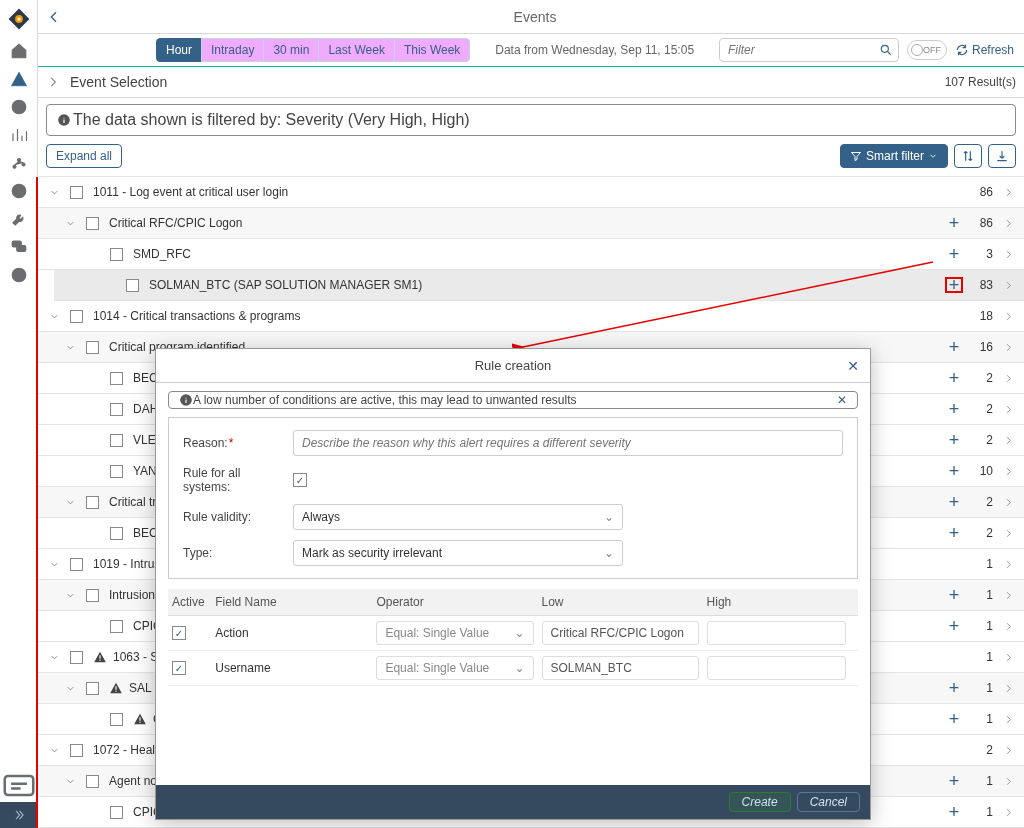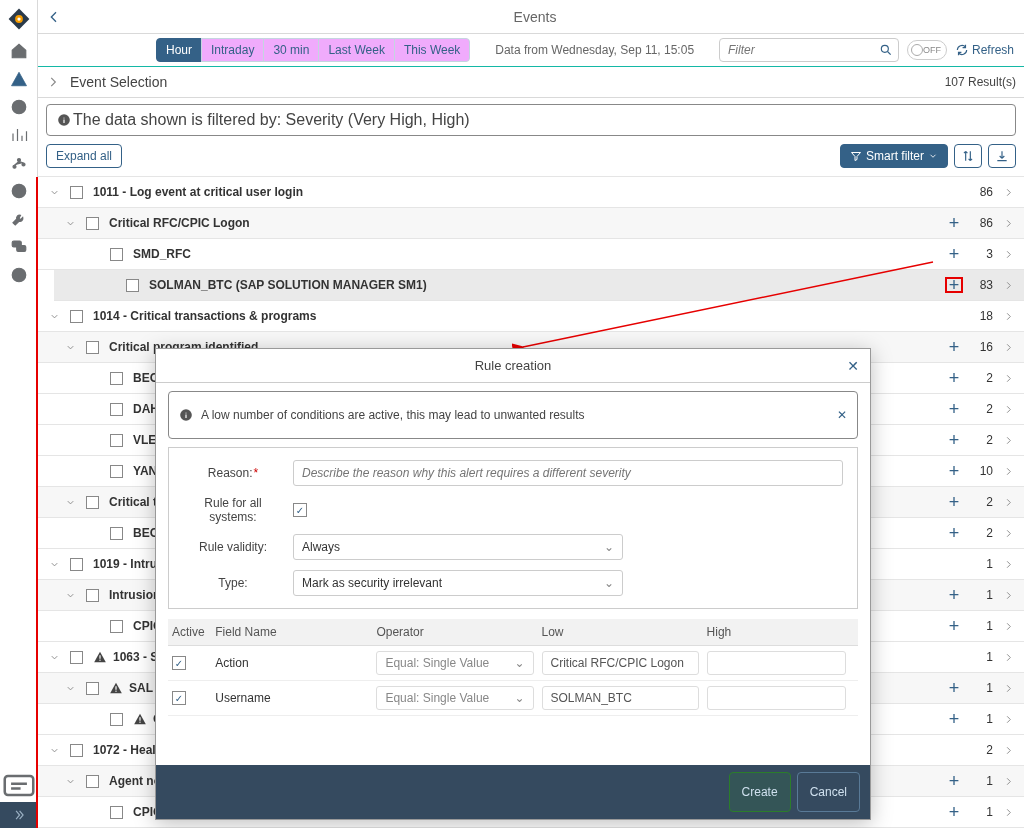--- a/index.html
+++ b/index.html
@@ -46,52 +46,52 @@
   .btn.icon { padding:4px 6px;}
   .tree { border-top:1px solid #e5e5e5; position:relative;}
   .redborder { position:absolute; left:-2px; top:0; bottom:0; width:2px; background:#e60000;}
   .row { display:flex; align-items:center; padding:0 10px; height:31px; border-bottom:1px solid #e5e5e5; background:#fff; position:relative;}
   .row.indent1 { padding-left:26px; background:#f7f7f7;}
   .row.indent2 { padding-left:62px; }
   .row.sel { background:#eaeaea;margin-left:16px;}
   .chevt { width:12px; color:#888; display:inline-flex; justify-content:center;}
   .cb { width:13px; height:13px; border:1px solid #888; margin:0 10px; background:#fff;}
   .warntri { color:#444; margin-right:6px;}
-  .label { flex:1; font-size:12px; color:#333; white-space:nowrap; overflow:hidden;font-weight:bold;}
+  .label { flex:1; font-size:12px; color:#333; white-space:nowrap; overflow:hidden;}
   .plus { color:#346187; font-size:18px; font-weight:300; width:18px; text-align:center; margin-right:4px;}
   .plus.hl { border:2px solid #e60000; height:16px; line-height:12px;}
   .count { width:26px; text-align:right; font-size:12px; color:#333; margin-right:10px;}
   .rchev { color:#888;}
   svg { display:block; }
 
   
   .dialog { position:absolute; left:155px; top:348px; width:716px; height:472px; background:#fff; border:1px solid #999; box-shadow:0 4px 20px rgba(0,0,0,0.25); display:flex; flex-direction:column;}
   .dlg-titlebar { height:34px; display:flex; align-items:center; justify-content:center; border-bottom:1px solid #ccc; position:relative; color:#444;}
   .dlg-titlebar .close { position:absolute; right:8px; top:8px; color:#346187; font-size:14px; border:1px solid transparent; width:18px; height:18px; display:flex; align-items:center; justify-content:center;}
-  .dlg-warn { margin:8px 12px; border:1px solid #888; border-radius:4px; padding:16px 10px; display:flex; align-items:center; gap:8px; font-size:12px; color:#444; position:relative;}
+  .dlg-warn { margin:8px 12px; border:1px solid #888; border-radius:4px; padding:1px 10px; display:flex; align-items:center; gap:0; font-size:12px; color:#444; position:relative;}
   .dlg-warn .close2 { margin-left:auto; color:#346187;}
   .dlg-form { margin:0 12px 10px 12px; border:1px solid #ccc; padding:12px 14px;}
   .frow { display:flex; align-items:center; margin-bottom:10px;}
-  .frow .flabel { width:110px; text-align:center; padding-right:10px; font-size:12px; color:#444;}
+  .frow .flabel { width:110px; text-align:left; padding-right:10px; font-size:12px; color:#444;}
   .frow .req::after { content:"*"; color:#c00; margin-left:1px;}
   .frow input[type=text] { flex:1; border:1px solid #ccc; border-radius:3px; padding:5px 8px; font-size:12px; font-style:italic; color:#888;}
   .frow .selectish { flex:0 0 330px; border:1px solid #ccc; border-radius:3px; padding:5px 8px; font-size:12px; color:#333; display:flex; align-items:center;}
   .frow .selectish .dd { margin-left:auto; color:#888;}
   .frow .chk { width:14px; height:14px; border:1px solid #888; background:#fff; display:flex; align-items:center; justify-content:center; color:#346187; font-size:10px;}
   
   .dlg-table { margin:0 12px; }
   .dlg-table .thead { display:flex; background:#f2f2f2; border-bottom:1px solid #ddd; padding:6px 4px; font-size:12px; color:#555;}
   .dlg-table .tbody .trow { display:flex; align-items:center; border-bottom:1px solid #eee; padding:5px 4px; font-size:12px;}
   .c-active{width:44px;} .c-field{width:164px;} .c-op{width:168px;} .c-low{width:168px;} .c-high{width:150px;}
   .trow .chk2 { width:14px; height:14px; border:1px solid #888; display:flex; align-items:center; justify-content:center; color:#346187; font-size:10px;}
   .cellbox { border:1px solid #ddd; border-radius:3px; padding:4px 8px; margin-right:8px; color:#888; display:flex; align-items:center; height:24px;}
   .cellbox .dd{ margin-left:auto; }
   
   .dlg-footer { margin-top:auto; background:#354a5f; padding:7px 10px; display:flex; justify-content:flex-end; gap:6px;}
-  .dlg-footer .fbtn { border:1px solid #597a97; color:#cfe0ee; background:transparent; padding:12px 12px; border-radius:4px; font-size:12px;}
+  .dlg-footer .fbtn { border:1px solid #597a97; color:#cfe0ee; background:transparent; padding:2px 12px; border-radius:4px; font-size:12px;font-style:italic;}
   .dlg-footer .fbtn.primary { border-color:#2b7d2b; background:rgba(50,150,50,0.15);}
   
   
   .arrow { position:absolute; left:498px; top:252px; pointer-events:none; overflow:visible;}
 </style>
 </head>
 <body>
 
 <div class="sidebar">
   <div class="logo">

